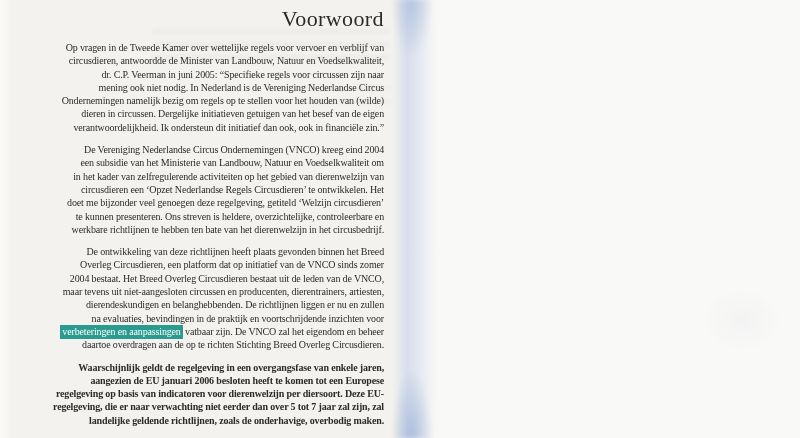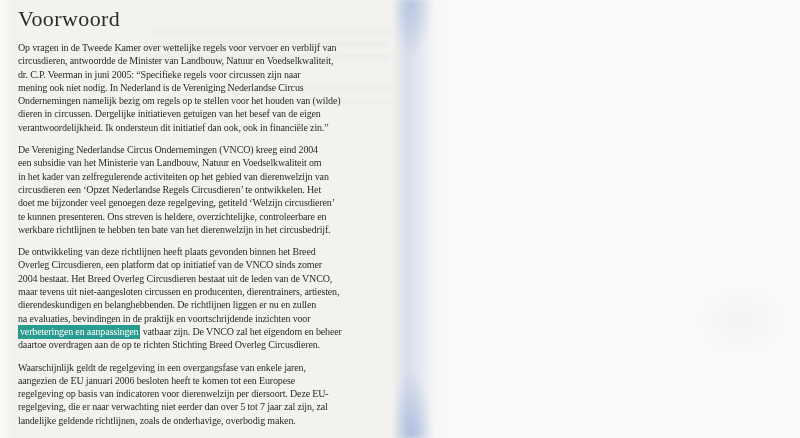--- a/index.html
+++ b/index.html
@@ -3,28 +3,28 @@
 <meta charset="utf-8">
 <style>
   html,body{margin:0;padding:0;}
   body{
     width:800px;height:438px;position:relative;overflow:hidden;
     background:#e9e8e4;
     font-family:"Liberation Serif","DejaVu Serif",serif;
     color:var(--ink,#2c2b27);
   }
   .page{position:absolute;top:0;height:438px;}
-  #pageL{left:0;width:400px;background:linear-gradient(90deg,#fbfbf9 0,var(--paper-left,#f3f2ee) 12px,var(--paper-left,#f3f2ee) 100%);}
+  #pageL{left:0;width:400px;background:linear-gradient(90deg,#fbfbf9 0,var(--paper-left,#f3f2ee) 12px,var(--paper-left,#f3f2ee) 100%);text-align:right;}
   #pageR{left:400px;width:400px;background:linear-gradient(90deg,#eef0f4 0,var(--paper-right,#f9f9f7) 42px,var(--paper-right,#f9f9f7) 100%);}
   .col{position:absolute;}
   #colL{left:18px;top:6px;width:366px;}
   .title{font-size:22px;font-weight:normal;letter-spacing:.4px;margin:0 0 9px 0;color:var(--ink,#2c2b27);}
   .bodytext{font-size:10px;line-height:13.3px;letter-spacing:-.15px;white-space:pre-line;}
   .para{margin:0 0 9px 0;}
-  .para-tight{margin:0;}
+  .para-tight{margin:0;font-weight:bold;}
   .hl{
     background:var(--highlight,#2a9c8f);
     color:var(--highlight-text,#ffffff);
     padding:.5px 2px 2px 2px;
     -webkit-box-decoration-break:clone;box-decoration-break:clone;
   }
   
   .artifact{position:absolute;pointer-events:none;}
   #gutter{left:392px;top:0;width:44px;height:438px;
     background:linear-gradient(90deg,rgba(185,198,224,0) 0%,rgba(185,198,224,.45) 35%,rgba(185,198,224,.25) 62%,rgba(185,198,224,0) 100%);}

